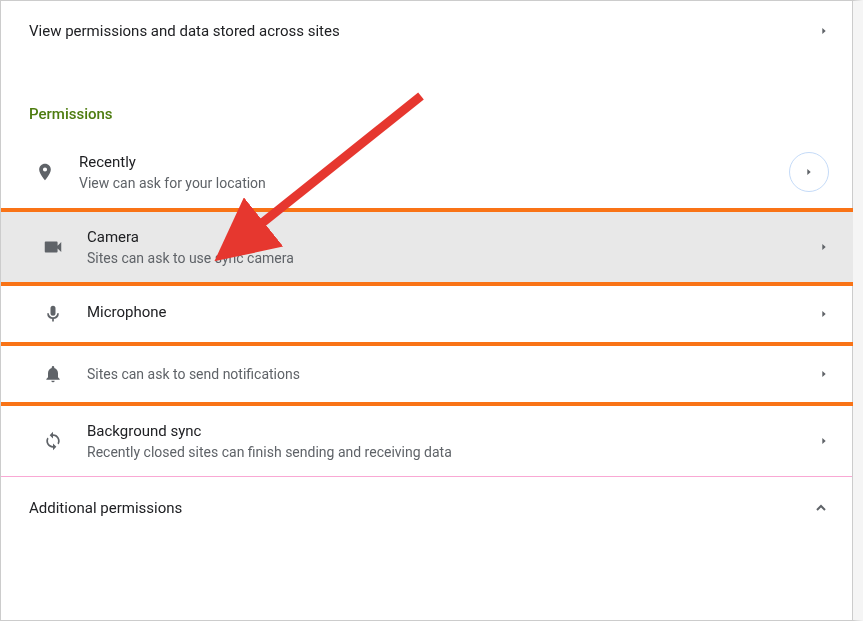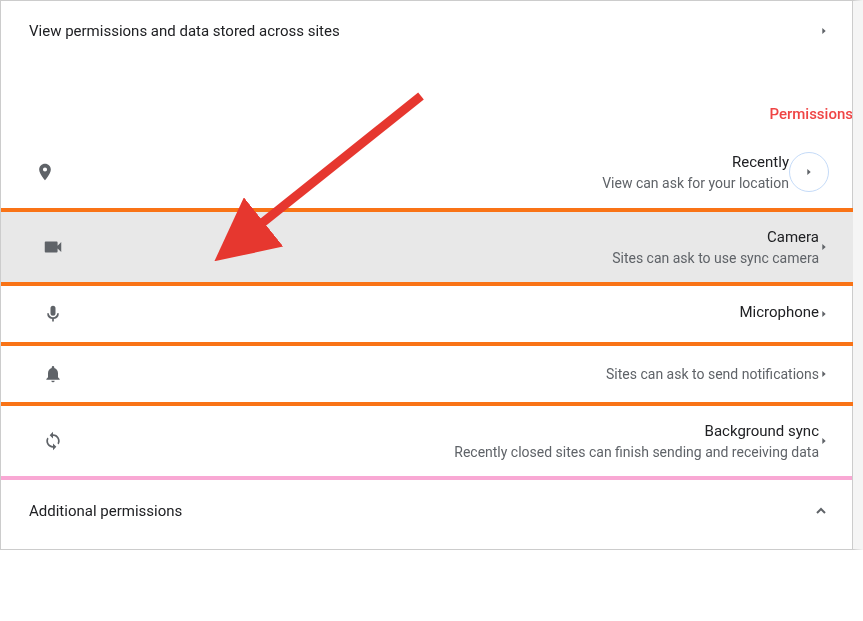--- a/index.html
+++ b/index.html
@@ -10,26 +10,25 @@
     body {
       font-family: Roboto, Arial, sans-serif;
       background: #fff;
       width: 863px;
       height: 621px;
       overflow: hidden;
       position: relative;
     }
     .frame {
       width: 863px;
-      height: 550px;
+      height: 621px;
       border: 1px solid #ccc;
       border-right: 10px solid #f5f5f5;
       position: relative;
       background: #fff;
-      text-align: right;
     }
     .inner-edge {
       position: absolute;
       top: 0;
       right: 0;
       height: 100%;
       width: 1px;
       background: #ccc;
     }
     .top-row {
@@ -43,21 +42,21 @@
     .top-row-label {
       font-size: 15px;
       color: #202124;
     }
     .chevron-right {
       color: #5f6368;
       display: flex;
       align-items: center;
     }
     .section-title {
-      color: #ef4444;
+      color: #4d7c0f;
       font-size: 15px;
       font-weight: 500;
       padding: 24px 0 12px 28px;
       margin-top: 20px;
     }
     .perm-row {
       display: flex;
       align-items: center;
       padding: 16px 24px 16px 32px;
       border-top: 1px solid transparent;
@@ -106,21 +105,21 @@
       height: 40px;
       display: flex;
       align-items: center;
       justify-content: center;
     }
     .additional-row {
       display: flex;
       align-items: center;
       justify-content: space-between;
       padding: 22px 24px 22px 28px;
-      border-top: 4px solid #f9a8d4;
+      border-top: 1px solid #f9a8d4;
       cursor: pointer;
     }
     .additional-label {
       font-size: 15px;
       color: #202124;
     }
     .annotation-arrow {
       position: absolute;
       pointer-events: none;
       z-index: 100;

